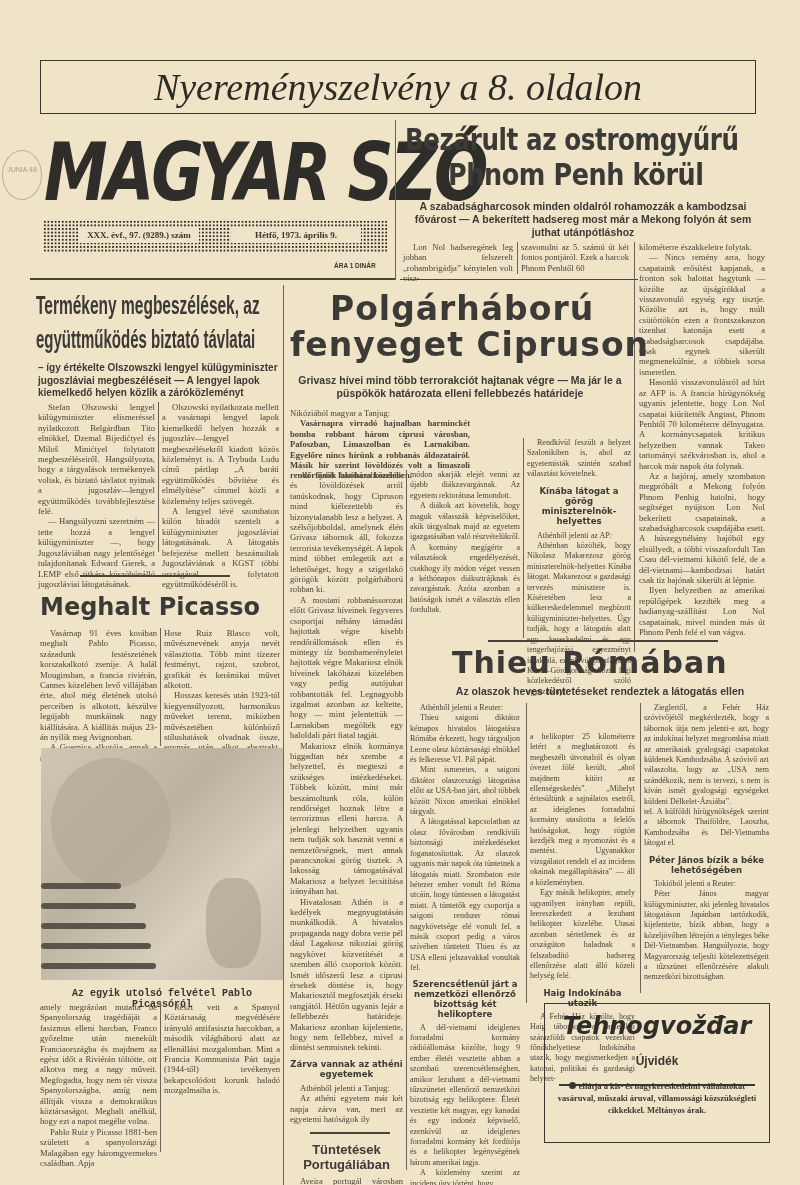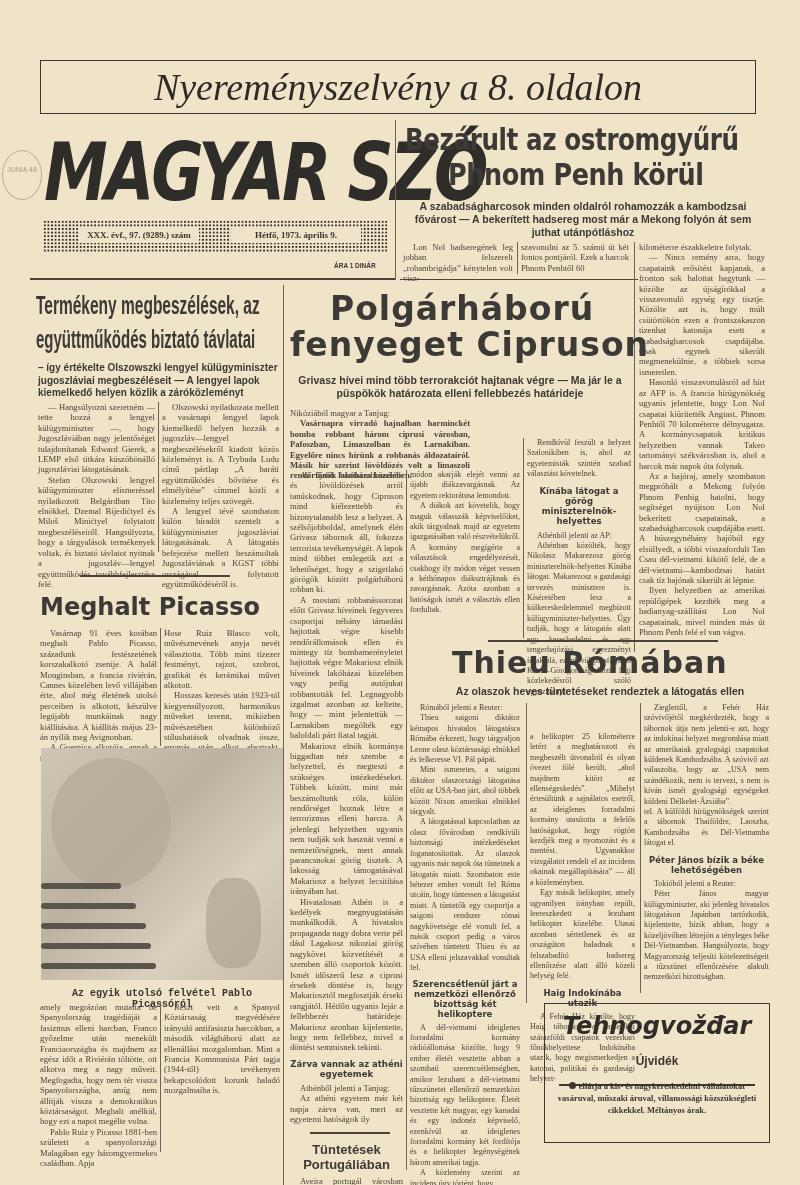--- a/index.html
+++ b/index.html
@@ -58,22 +58,22 @@
   <p>— Nincs remény arra, hogy csapataink erősítést kapjanak, a fronton sok halottat hagytunk — közölte az újságírókkal a visszavonuló egység egy tisztje. Közölte azt is, hogy múlt csütörtökön ezen a frontszakaszon tizenhat katonája esett a szabadságharcosok csapdájába. Csak egynek sikerült megmenekülnie, a többiek sorsa ismeretlen.</p>
   <p>Hasonló visszavonulásról ad hírt az AFP is. A francia hírügynökség ugyanis jelentette, hogy Lon Nol csapatai kiürítették Angtast, Phnom Penhtől 70 kilométerre délnyugatra. A kormánycsapatok kritikus helyzetben vannak Takeo tartományi székvárosban is, ahol a harcok már napok óta folynak.</p>
   <p>Az a hajóraj, amely szombaton megpróbált a Mekong folyón Phnom Penhig hatolni, hogy segítséget nyújtson Lon Nol bekerített csapatainak, a szabadságharcosok csapdájába esett. A húszegynéhány hajóból egy elsüllyedt, a többi visszafordult Tan Csau dél-vietnami kikötő felé, de a dél-vietnami—kambodzsai határt csak tíz hajónak sikerült át lépnie.</p>
   <p>Ilyen helyzetben az amerikai repülőgépek kezdték meg a hadianyag-szállítást Lon Nol csapatainak, mivel minden más út Phnom Penh felé el van vágva.</p>
 </div>
 
 <div class="abs cond" style="left:36px;top:290px;font-size:25px;line-height:30px;transform:scaleX(0.62);white-space:nowrap;">Termékeny megbeszélések, az</div>
 <div class="abs cond" style="left:36px;top:324px;font-size:25px;line-height:30px;transform:scaleX(0.6);white-space:nowrap;">együttműködés biztató távlatai</div>
 <div class="abs sub" style="left:38px;top:362px;width:240px;font-size:10px;line-height:12.5px;">– így értékelte Olszowszki lengyel külügyminiszter jugoszláviai megbeszéléseit — A lengyel lapok kiemelkedő helyen közlik a záróközleményt</div>
 <div class="abs txt" style="left:38px;top:402px;width:117px;">
+  <p>Stefan Olszowski lengyel külügyminiszter elismeréssel nyilatkozott Belgárdban Tito elnökkel, Dzemal Bijedićtyel és Miloš Minićtyel folytatott megbeszéléseiről. Hangsúlyozta, hogy a tárgyalások termékenyek voltak, és biztató távlatot nyitnak a jugoszláv—lengyel együttműködés továbbfejlesztése felé.</p>
   <p>— Hangsúlyozni szeretném — tette hozzá a lengyel külügyminiszter —, hogy Jugoszláviában nagy jelentőséget tulajdonítanak Edward Gierek, a LEMP első titkára küszöbönálló jugoszláviai látogatásának.</p>
-  <p>Stefan Olszowski lengyel külügyminiszter elismeréssel nyilatkozott Belgárdban Tito elnökkel, Dzemal Bijedićtyel és Miloš Minićtyel folytatott megbeszéléseiről. Hangsúlyozta, hogy a tárgyalások termékenyek voltak, és biztató távlatot nyitnak a jugoszláv—lengyel együttműködés továbbfejlesztése felé.</p>
 </div>
 <div class="vrule" style="left:158px;top:402px;height:150px;"></div>
 <div class="abs txt" style="left:162px;top:402px;width:117px;">
   <p>Olszowski nyilatkozata mellett a vasárnapi lengyel lapok kiemelkedő helyen hozzák a jugoszláv—lengyel megbeszélésekről kiadott közös közleményt is. A Trybuda Ludu című pártlap „A baráti együttműködés bővítése és elmélyítése” címmel közli a közlemény teljes szövegét.</p>
   <p>A lengyel tévé szombaton külön híradót szentelt a külügyminiszter jugoszláviai látogatásának. A látogatás befejezése mellett beszámoltak Jugoszláviának a KGST többi országával folytatott együttműködéséről is.</p>
 </div>
 <div class="hrule" style="left:80px;top:575px;width:150px;"></div>
 <div class="vrule" style="left:283px;top:285px;height:900px;"></div>
 
 <div class="abs hl" style="left:40px;top:592px;font-size:24px;line-height:30px;letter-spacing:0;">Meghalt Picasso</div>
@@ -134,21 +134,21 @@
   <p>Rendkívül feszült a helyzet Szalonikiben is, ahol az egyetemisták szintén szabad választást követelnek.</p>
   <div class="small-hd" style="margin:6px 0 5px;">Kínába látogat a görög miniszterelnök-helyettes</div>
   <p>Athénből jelenti az AP:</p>
   <p>Athénban közölték, hogy Nikolasz Makarezosz görög miniszterelnök-helyettes Kínába látogat. Makarezosz a gazdasági tervezés minisztere is. Kíséretében lesz a külkereskedelemmel megbízott külügyminiszter-helyettes. Úgy tudják, hogy a látogatás alatt egy kereskedelmi és egy tengerhajózási egyezményt írnak alá, ezenkívül parafálják a Kína—Görögország közti légi közlekedésről szóló egyezményt.</p>
 </div>
 <div class="hrule" style="left:488px;top:640px;width:230px;"></div>
 
 <div class="abs hl" style="left:452px;top:645px;font-size:30px;line-height:36px;letter-spacing:1px;">Thieu Rómában</div>
 <div class="abs sub" style="left:450px;top:685px;width:300px;text-align:center;font-size:10.5px;">Az olaszok heves tüntetéseket rendeztek a látogatás ellen</div>
 <div class="abs txt" style="left:410px;top:703px;width:110px;font-size:8px;">
-  <p>Rómából jelenti a Reuter:</p>
+  <p>Athénből jelenti a Reuter:</p>
   <p>Thieu saigoni diktátor kétnapos hivatalos látogatásra Rómába érkezett, hogy tárgyaljon Leone olasz köztársasági elnökkel és felkeresse VI. Pál pápát.</p>
   <p>Mint ismeretes, a saigoni diktátor olaszországi látogatása előtt az USA-ban járt, ahol többek között Nixon amerikai elnökkel tárgyalt.</p>
   <p>A látogatással kapcsolatban az olasz fővárosban rendkívüli biztonsági intézkedéseket foganatosítottak. Az olaszok ugyanis már napok óta tüntetnek a látogatás miatt. Szombaton este hétezer ember vonult fel Róma utcáin, hogy tüntessen a látogatást miatt. A tüntetők egy csoportja a saigoni rendszer római nagykövetsége elé vonult fel, a másik csoport pedig a város szívében tüntetett Thieu és az USA elleni jelszavakkal vonultak fel.</p>
   <div class="small-hd" style="margin:5px 0 4px;">Szerencsétlenül járt a nemzetközi ellenőrző bizottság két helikoptere</div>
   <p>A dél-vietnami ideiglenes forradalmi kormány rádióállomása közölte, hogy 9 ember életét vesztette abban a szombati szerencsétlenségben, amikor lezuhant a dél-vietnami tűzszünetet ellenőrző nemzetközi bizottság egy helikoptere. Életét vesztette két magyar, egy kanadai és egy indonéz képviselő, ezenkívül az ideiglenes forradalmi kormány két fordítója és a helikopter legénységének három amerikai tagja.</p>
   <p>A közlemény szerint az incidens úgy történt, hogy</p>
 </div>
 <div class="vrule" style="left:526px;top:703px;height:300px;"></div>
 <div class="abs txt" style="left:530px;top:703px;width:105px;font-size:8px;margin-top:29px;">
   <p style="text-indent:0">a helikopter 25 kilométerre letért a meghatározott és megbeszélt útvonalról és olyan övezet fölé került, „ahol majdnem kitört az ellenségeskedés”. „Mihelyt értesültünk a sajnálatos esetről, az ideiglenes forradalmi kormány utasította a felelős hatóságokat, hogy rögtön kezdjék meg a nyomozást és a mentést. Ugyanakkor vizsgálatot rendelt el az incidens okainak megállapítására” — áll a közleményben.</p>

